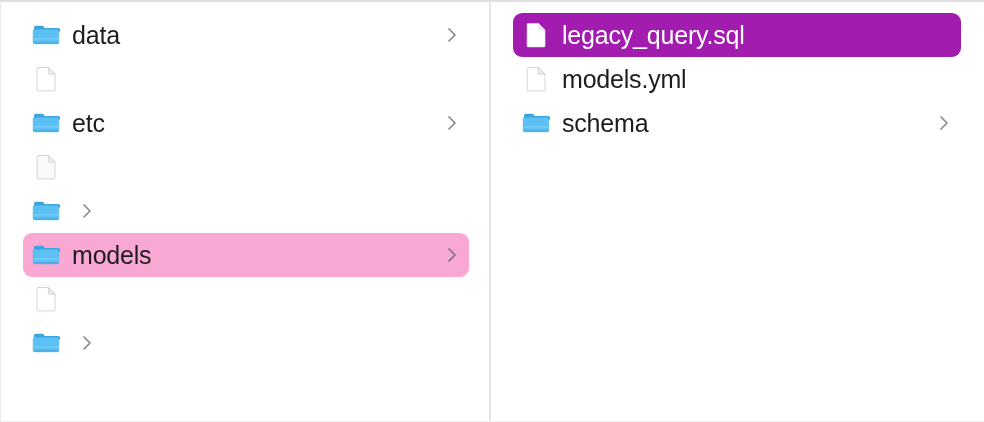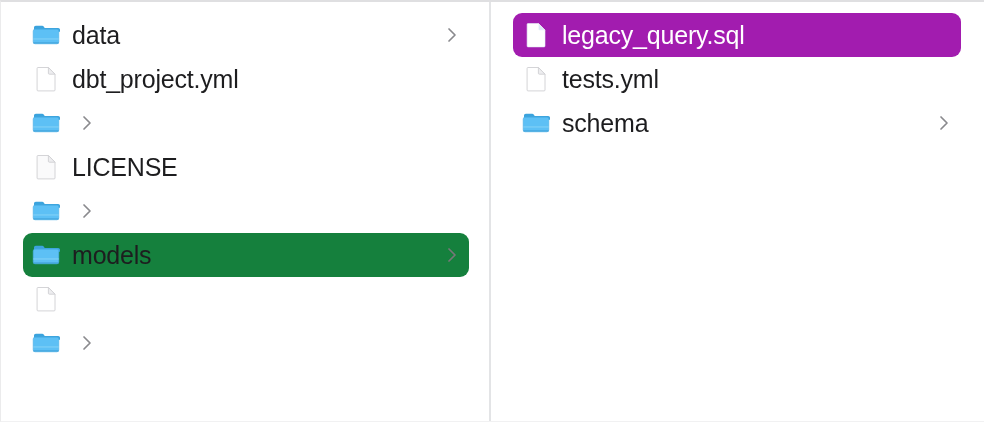--- a/index.html
+++ b/index.html
@@ -61,21 +61,21 @@
     padding-right: 10px;
     cursor: default;
     user-select: none;
   }
 
   .column-right .row {
     margin: 0 22px 0 22px;
   }
 
   .row.selected-gray {
-    background: #15803d;
+    background: #f9a8d4;
   }
 
   .row.selected-blue {
     background: #a21caf;
   }
 
   .icon-wrap {
     flex: 0 0 auto;
     width: 30px;
     height: 30px;
@@ -145,53 +145,52 @@
         </span>
       </div>
 
       <div class="row">
         <span class="icon-wrap">
           <svg width="30" height="30" viewBox="0 0 30 30">
             <path d="M7 3.5h10.4L24 10.2V26a.9.9 0 0 1-.9.9H7a.9.9 0 0 1-.9-.9V4.4A.9.9 0 0 1 7 3.5z" fill="#ffffff" stroke="#cfcfd2" stroke-width="0.9" stroke-linejoin="round"></path>
             <path d="M17.4 3.5V9.3a.9.9 0 0 0 .9.9H24z" fill="#eeeef0" stroke="#cfcfd2" stroke-width="0.9" stroke-linejoin="round"></path>
           </svg>
         </span>
-        <span class="row-label">dbt_project.yml</span>
-        <span class="chevron hidden">
-          <svg width="10" height="16" viewBox="0 0 10 16">
-              <polyline points="2,2 8,8 2,14" fill="none" stroke="#8a8a8e" stroke-width="1.7" stroke-linecap="round" stroke-linejoin="round"></polyline>
-            </svg>
-        </span>
-      </div>
-
-      <div class="row">
-        <span class="icon-wrap">
-          <svg width="30" height="30" viewBox="0 0 30 30">
-            <path d="M3 7.5c0-1 .8-1.8 1.8-1.8h6.4c.6 0 1.1.3 1.5.8l1 1.4h13.5c1 0 1.8.8 1.8 1.8v2H3z" fill="#3ba3dd"></path>
-            <rect x="2.2" y="9.2" width="25.6" height="14.6" rx="1.9" fill="#5dc0f5"></rect>
-            <rect x="2.2" y="9.2" width="25.6" height="14.6" rx="1.9" fill="none" stroke="#49aee6" stroke-width="0.6"></rect>
-            <rect x="2.2" y="18.2" width="25.6" height="1.5" fill="#8ed5f8" opacity="0.55"></rect>
-            <rect x="2.2" y="22.1" width="25.6" height="1.7" rx="0.8" fill="#3a9ad4" opacity="0.5"></rect>
-          </svg>
-        </span>
+        <span class="chevron hidden">
+          <svg width="10" height="16" viewBox="0 0 10 16">
+              <polyline points="2,2 8,8 2,14" fill="none" stroke="#8a8a8e" stroke-width="1.7" stroke-linecap="round" stroke-linejoin="round"></polyline>
+            </svg>
+        </span>
+      </div>
+
+      <div class="row">
+        <span class="icon-wrap">
+          <svg width="30" height="30" viewBox="0 0 30 30">
+            <path d="M3 7.5c0-1 .8-1.8 1.8-1.8h6.4c.6 0 1.1.3 1.5.8l1 1.4h13.5c1 0 1.8.8 1.8 1.8v2H3z" fill="#3ba3dd"></path>
+            <rect x="2.2" y="9.2" width="25.6" height="14.6" rx="1.9" fill="#5dc0f5"></rect>
+            <rect x="2.2" y="9.2" width="25.6" height="14.6" rx="1.9" fill="none" stroke="#49aee6" stroke-width="0.6"></rect>
+            <rect x="2.2" y="18.2" width="25.6" height="1.5" fill="#8ed5f8" opacity="0.55"></rect>
+            <rect x="2.2" y="22.1" width="25.6" height="1.7" rx="0.8" fill="#3a9ad4" opacity="0.5"></rect>
+          </svg>
+        </span>
+        <span class="row-label">etc</span>
         <span class="chevron">
           <svg width="10" height="16" viewBox="0 0 10 16">
               <polyline points="2,2 8,8 2,14" fill="none" stroke="#8a8a8e" stroke-width="1.7" stroke-linecap="round" stroke-linejoin="round"></polyline>
             </svg>
         </span>
       </div>
 
       <div class="row">
         <span class="icon-wrap">
           <svg width="30" height="30" viewBox="0 0 30 30">
             <path d="M7 3.5h10.4L24 10.2V26a.9.9 0 0 1-.9.9H7a.9.9 0 0 1-.9-.9V4.4A.9.9 0 0 1 7 3.5z" fill="#fafafb" stroke="#cfcfd2" stroke-width="0.9" stroke-linejoin="round"></path>
             <path d="M17.4 3.5V9.3a.9.9 0 0 0 .9.9H24z" fill="#eeeef0" stroke="#cfcfd2" stroke-width="0.9" stroke-linejoin="round"></path>
           </svg>
         </span>
-        <span class="row-label">LICENSE</span>
         <span class="chevron hidden">
           <svg width="10" height="16" viewBox="0 0 10 16">
               <polyline points="2,2 8,8 2,14" fill="none" stroke="#8a8a8e" stroke-width="1.7" stroke-linecap="round" stroke-linejoin="round"></polyline>
             </svg>
         </span>
       </div>
 
       <div class="row">
         <span class="icon-wrap">
           <svg width="30" height="30" viewBox="0 0 30 30">
@@ -278,21 +277,21 @@
         </span>
       </div>
 
       <div class="row">
         <span class="icon-wrap">
           <svg width="30" height="30" viewBox="0 0 30 30">
             <path d="M7 3.5h10.4L24 10.2V26a.9.9 0 0 1-.9.9H7a.9.9 0 0 1-.9-.9V4.4A.9.9 0 0 1 7 3.5z" fill="#ffffff" stroke="#cfcfd2" stroke-width="0.9" stroke-linejoin="round"></path>
             <path d="M17.4 3.5V9.3a.9.9 0 0 0 .9.9H24z" fill="#eeeef0" stroke="#cfcfd2" stroke-width="0.9" stroke-linejoin="round"></path>
           </svg>
         </span>
-        <span class="row-label">tests.yml</span>
+        <span class="row-label">models.yml</span>
         <span class="chevron hidden">
           <svg width="10" height="16" viewBox="0 0 10 16">
               <polyline points="2,2 8,8 2,14" fill="none" stroke="#8a8a8e" stroke-width="1.7" stroke-linecap="round" stroke-linejoin="round"></polyline>
             </svg>
         </span>
       </div>
 
       <div class="row">
         <span class="icon-wrap">
           <svg width="30" height="30" viewBox="0 0 30 30">

